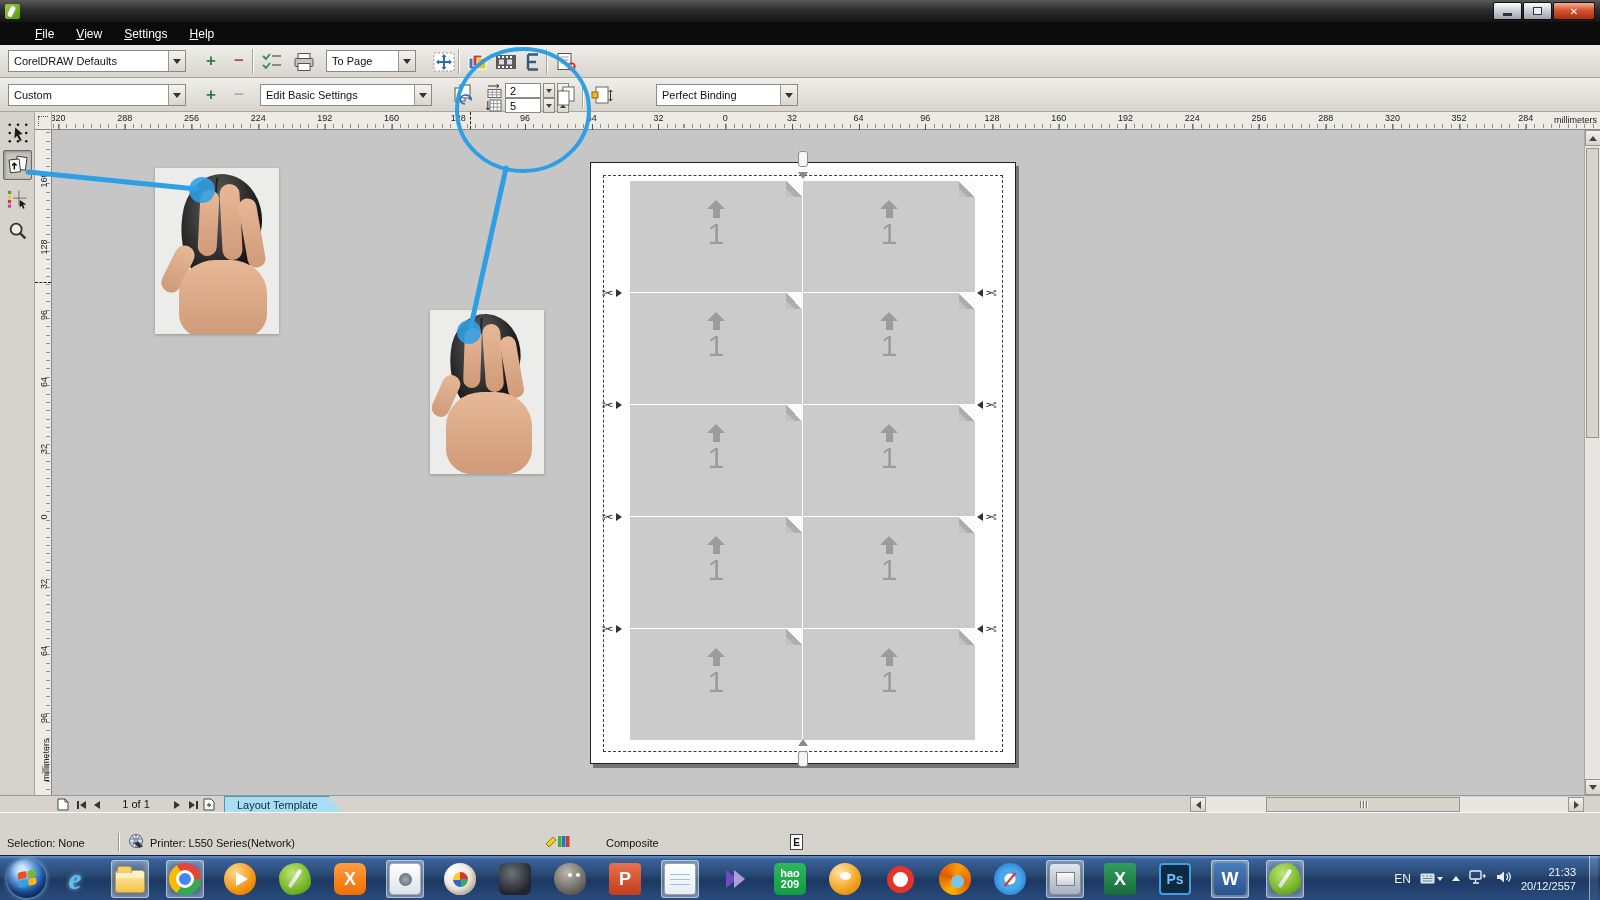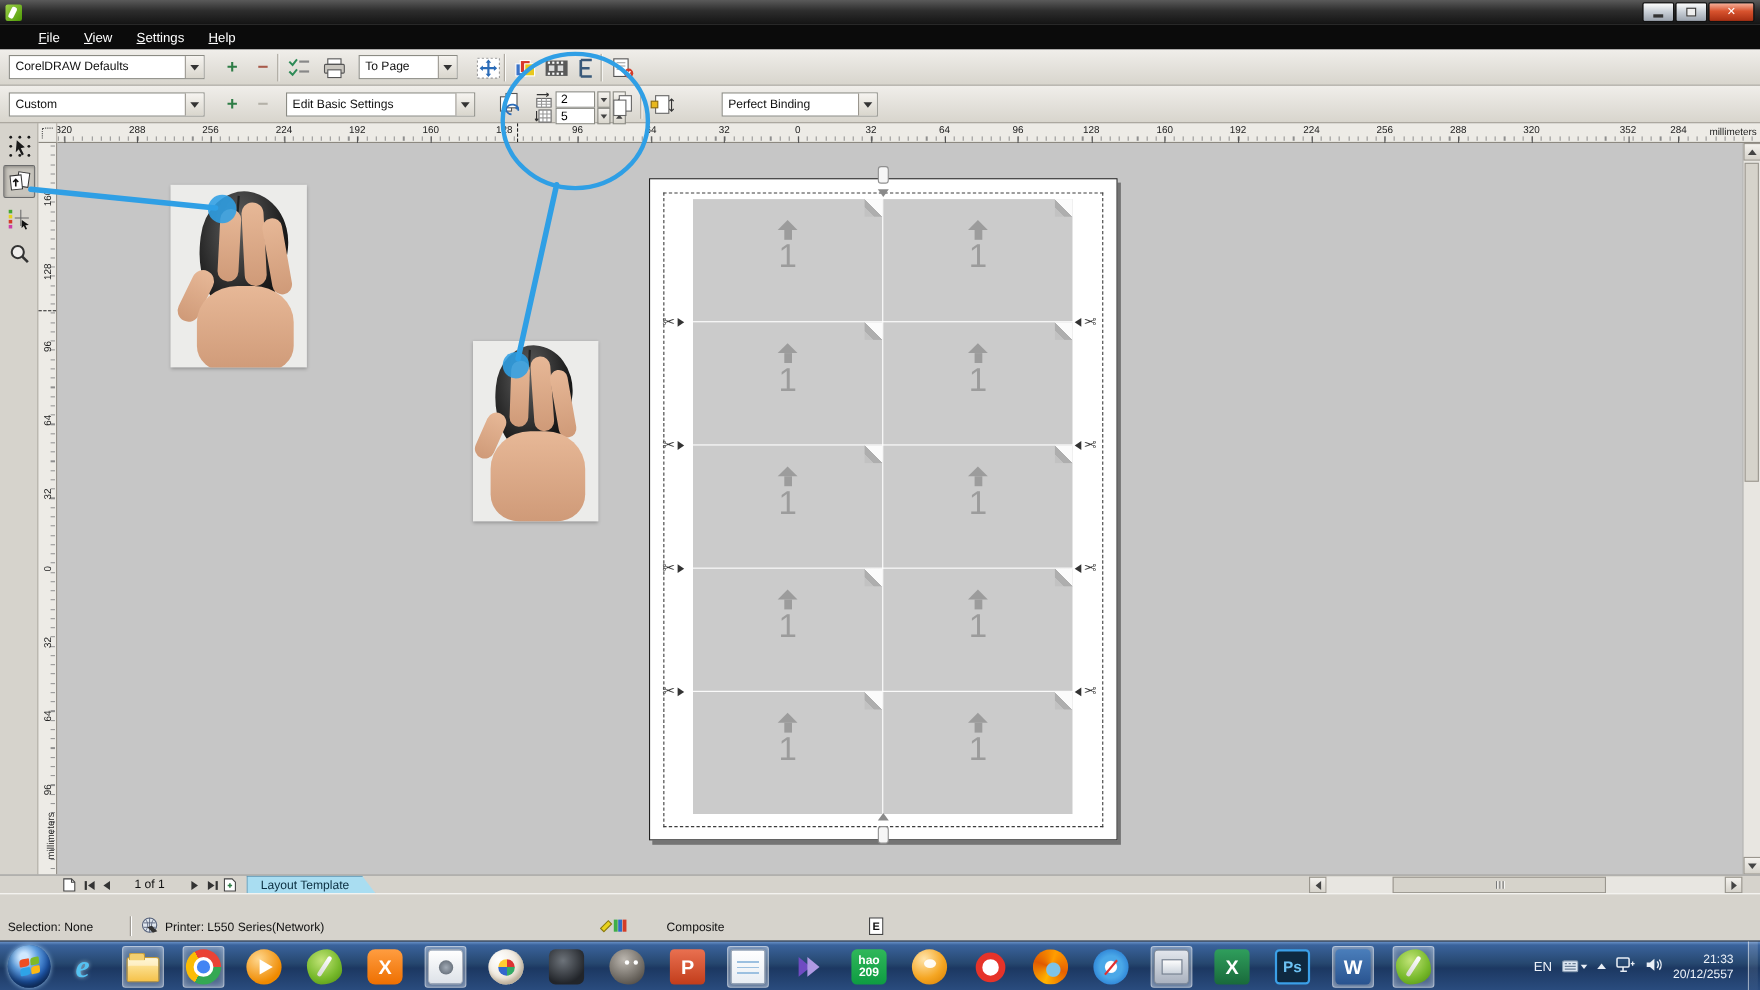--- a/index.html
+++ b/index.html
@@ -349,21 +349,21 @@
       <div class="htick" style="left: 739.92px;">32</div>
       <div class="htick" style="left: 806.64px;">64</div>
       <div class="htick" style="left: 873.36px;">96</div>
       <div class="htick" style="left: 940.08px;">128</div>
       <div class="htick" style="left: 1006.8px;">160</div>
       <div class="htick" style="left: 1073.52px;">192</div>
       <div class="htick" style="left: 1140.24px;">224</div>
       <div class="htick" style="left: 1206.96px;">256</div>
       <div class="htick" style="left: 1273.68px;">288</div>
       <div class="htick" style="left: 1340.4px;">320</div>
-      <div class="htick" style="left: 1407.12px; margin-left: 21px;">352</div>
+      <div class="htick" style="left: 1407.12px;">352</div>
       <div class="htick" style="left: 1473.84px;">284</div>
     </div>
   <div class="abs" id="vruler">
     <div class="vminor"></div>
     <div class="vdash" style="top:152px"></div>
     <div class="runit">millimeters</div>
   <div class="vtick" style="top: 45px;">160</div>
       <div class="vtick" style="top: 112.3px;">128</div>
       <div class="vtick" style="top: 179.6px;">96</div>
       <div class="vtick" style="top: 246.9px;">64</div>

